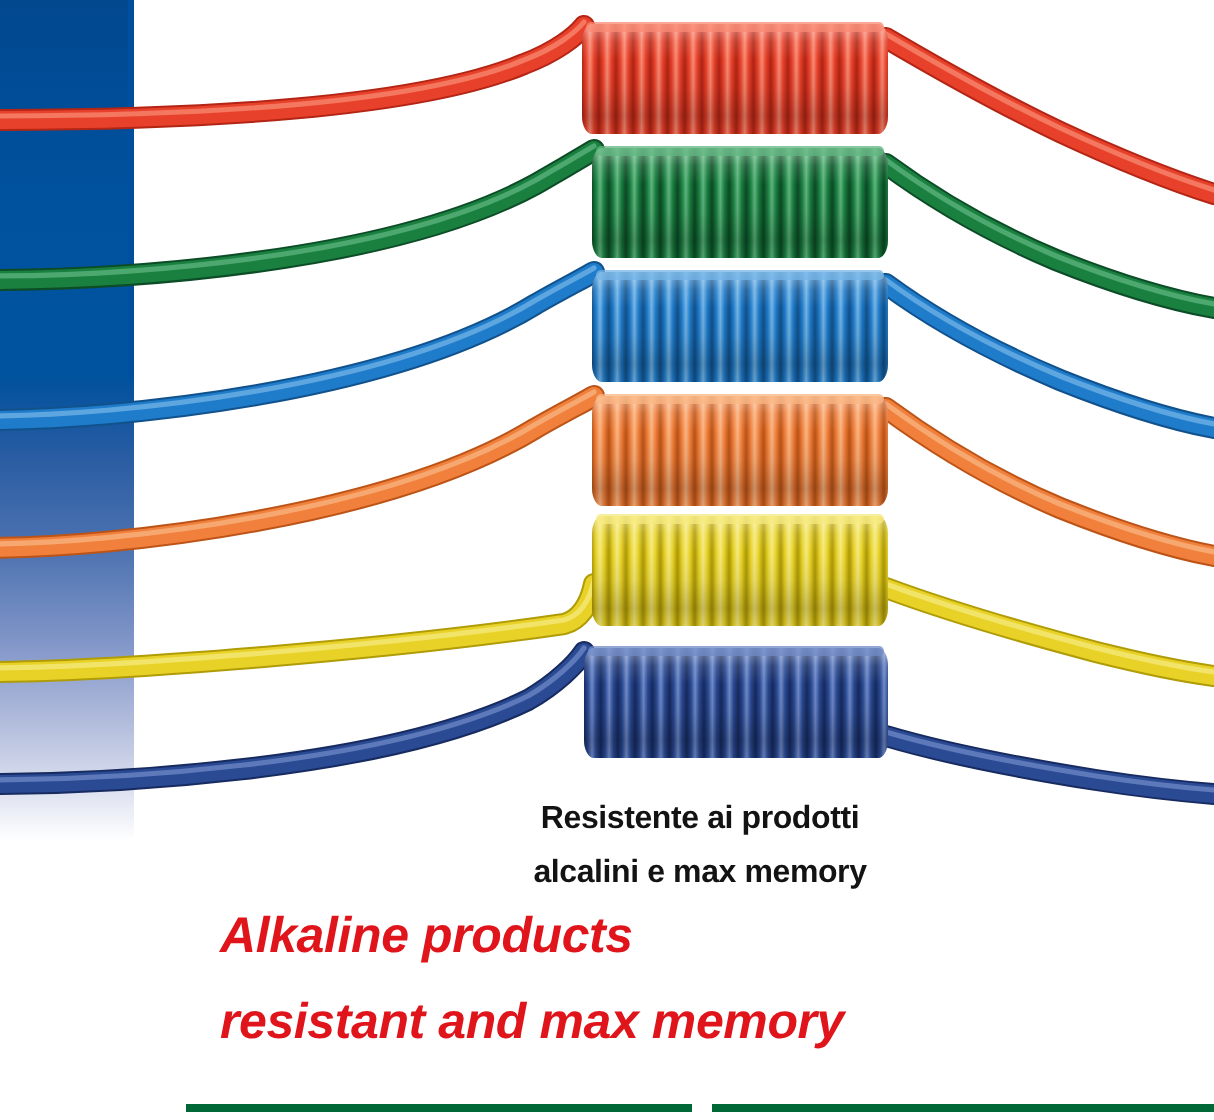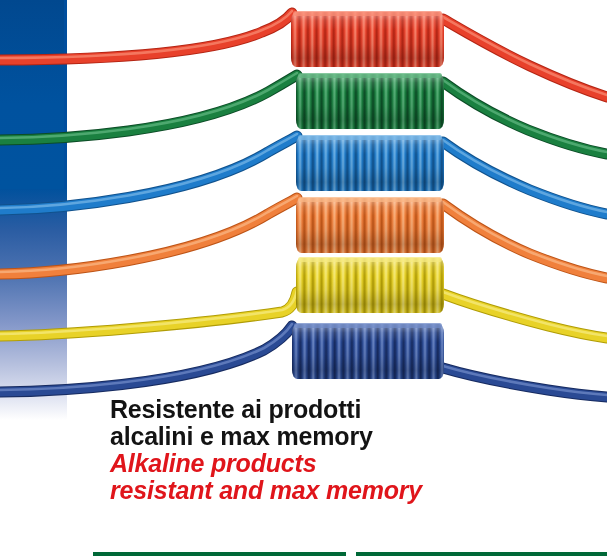--- a/index.html
+++ b/index.html
@@ -113,35 +113,37 @@
   
   #caption {
     position: absolute;
     left: 110px;
     top: 396px;
     width: 480px;
   }
   .cap-it {
     color: #131313;
     font-weight: bold;
-    font-size: 25px;
+    font-size: 16px;
     line-height: 27px;
     letter-spacing: -0.2px;
     white-space: nowrap;
+    text-align: center;
   }
   .cap-en {
     color: #e0151b;
     font-weight: bold;
     font-style: italic;
     font-size: 25px;
     line-height: 27px;
     letter-spacing: -0.2px;
     white-space: nowrap;
-  }
-  .cap-en.first { }
+    margin-top: 16px;
+  }
+  .cap-en.first { margin-top: 5px; }
 
   
   .rule {
     position: absolute;
     height: 4px;
     background: #006837;
   }
   #rule-left  { left: 93px;  width: 253px; top: 552px; }
   #rule-right { left: 356px; width: 251px; top: 552px; }
 </style>

